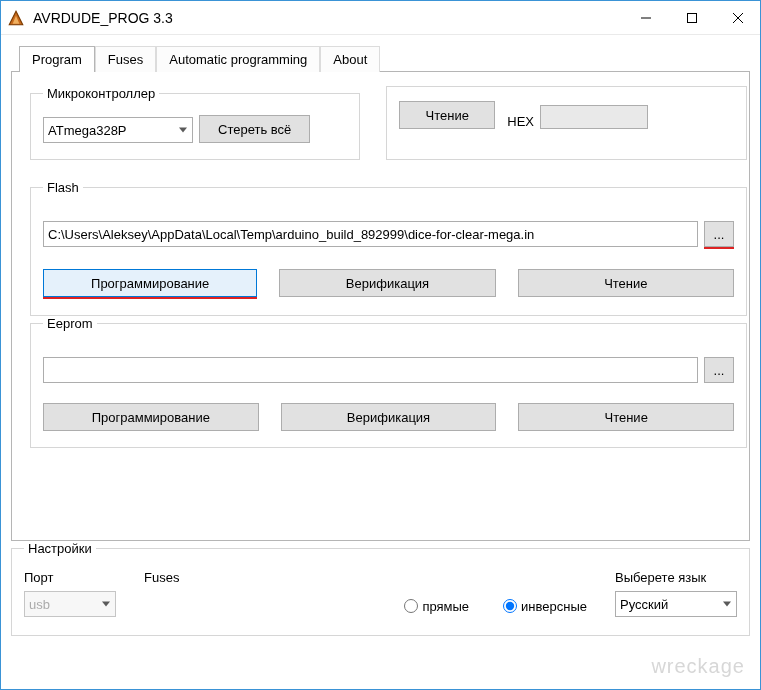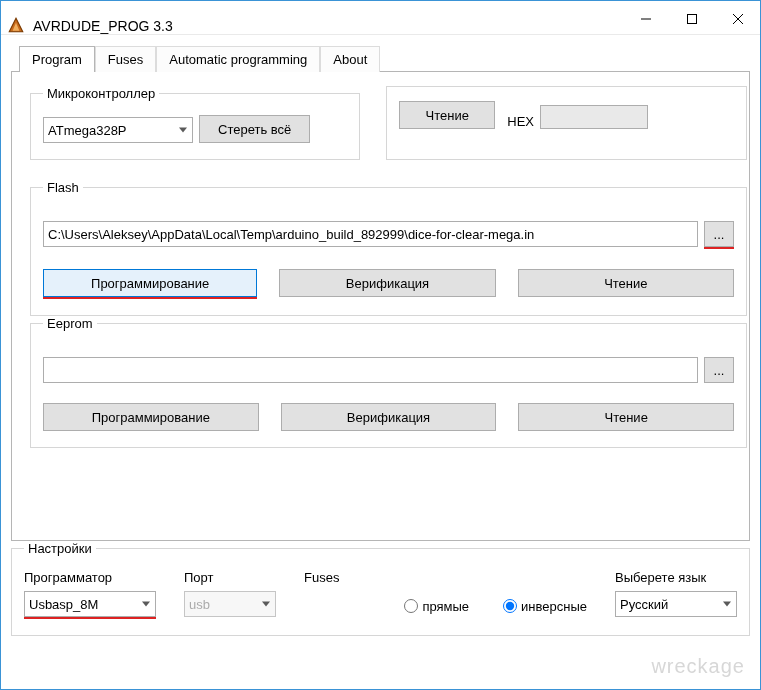--- a/index.html
+++ b/index.html
@@ -14,21 +14,21 @@
     width: 761px;
     height: 690px;
     border: 1px solid #3a93d6;
     background: #fff;
     display: flex;
     flex-direction: column;
   }
   .titlebar {
     height: 34px;
     display: flex;
-    align-items: flex-end;
+    align-items: center;
     background: #fff;
     border-bottom: 1px solid #eaeaea;
   }
   .titlebar-icon {
     width: 18px; height: 18px;
     margin: 0 8px 0 6px;
   }
   .titlebar-title {
     flex: 1;
     font-size: 14px;
@@ -281,30 +281,20 @@
           <button class="btn">Чтение</button>
         </div>
       </fieldset>
 
     </div>
 
     <fieldset class="group settings-box">
       <legend>Настройки</legend>
       <div class="settings-row">
 
-        <div class="setcol" style="width:132px">
-          <span class="setcol-label">Программатор</span>
-          <span class="underline-wrap" style="display:block">
-            <span class="select-wrap" style="width:100%">
-              <select>
-                <option>Usbasp_8M</option>
-              </select>
-            </span>
-          </span>
-        </div>
 
         <div class="setcol" style="width:92px">
           <span class="setcol-label">Порт</span>
           <span class="select-wrap select-disabled" style="width:100%">
             <select disabled="">
               <option>usb</option>
             </select>
           </span>
         </div>
 

